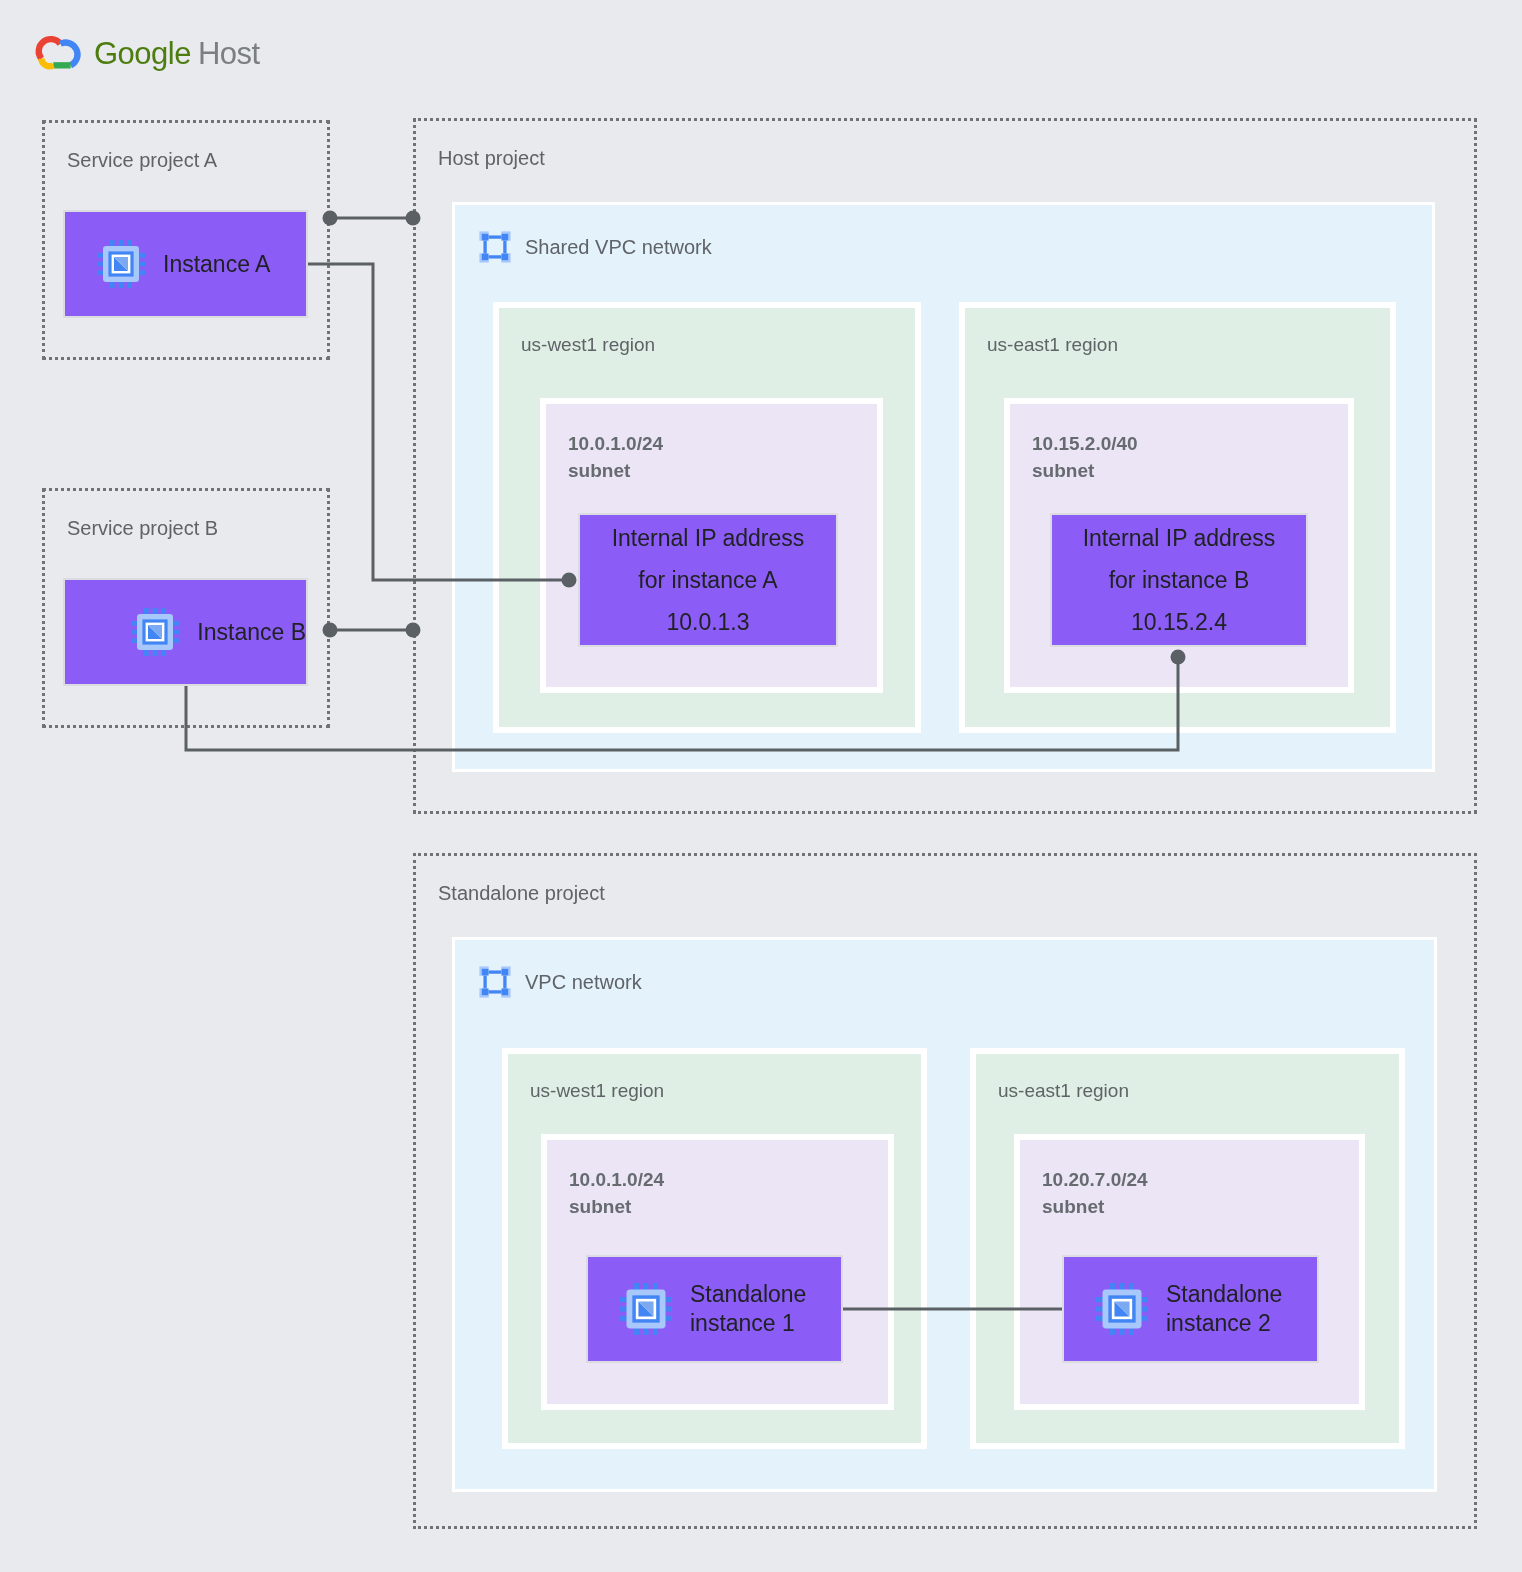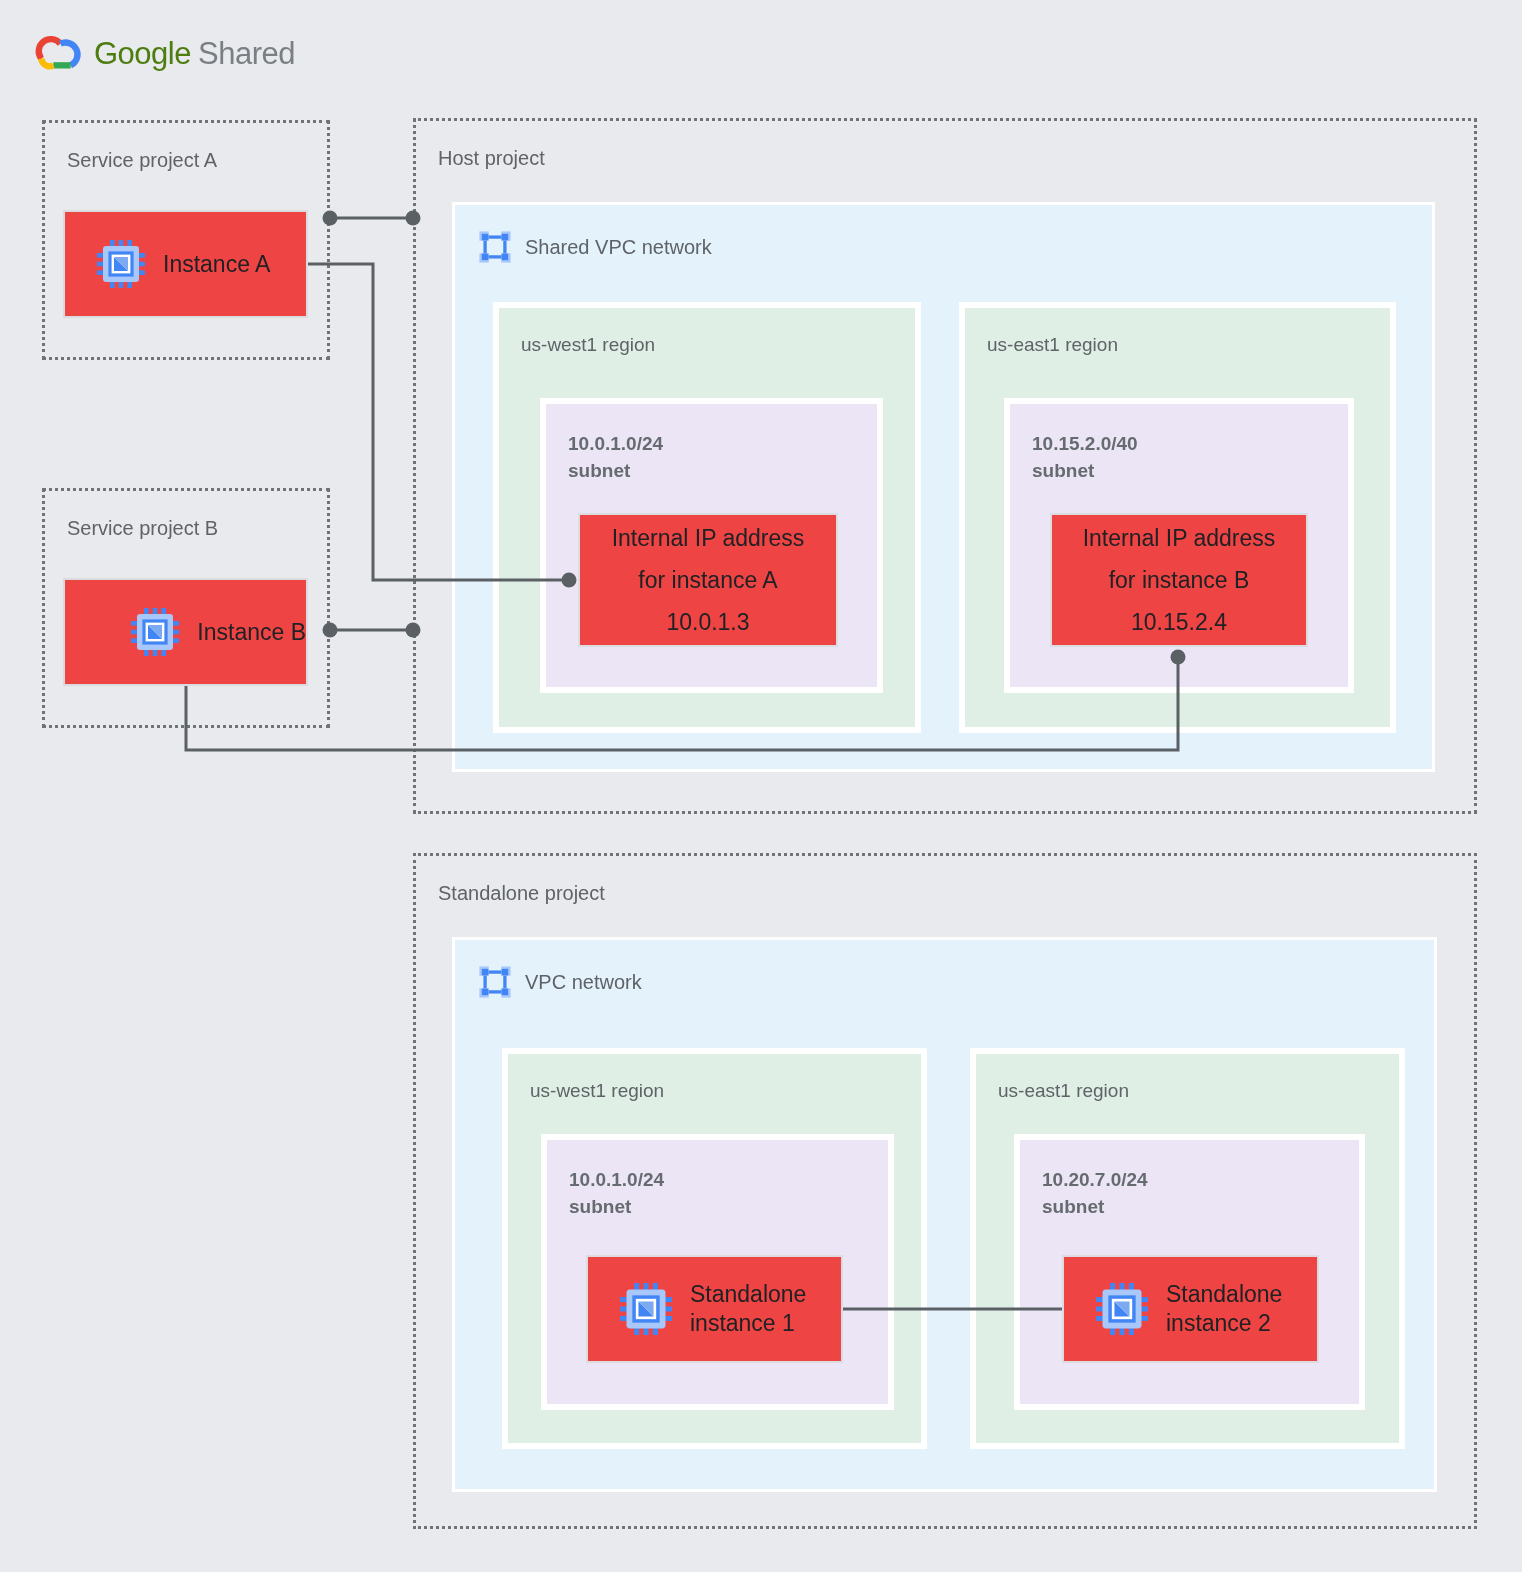--- a/index.html
+++ b/index.html
@@ -24,21 +24,21 @@
   
   .region-box{position:absolute;background:#DFEFE5;border:6px solid #ffffff;box-sizing:border-box;}
   .region-label{position:absolute;left:22px;top:26px;font-size:19px;color:#5F6368;white-space:nowrap;}
 
   
   .subnet-box{position:absolute;background:#EBE5F5;border:6px solid #ffffff;box-sizing:border-box;}
   .subnet-label{position:absolute;left:22px;top:26px;font-size:19px;line-height:27px;color:#666B70;}
   .subnet-label span{display:block;font-weight:bold;}
 
   
-  .card{position:absolute;background:#ef4444;border:2px solid #DADCE0;box-sizing:border-box;}
+  .card{position:absolute;background:#8b5cf6;border:2px solid #DADCE0;box-sizing:border-box;}
   .instance-card{display:flex;align-items:center;padding-left:32px;gap:18px;}
   .instance-label{font-size:23px;color:#202124;white-space:nowrap;}
   .instance-label-2l{font-size:23px;line-height:29px;color:#202124;white-space:nowrap;}
   .instance-label-2l span{display:block;}
   .ip-card{display:flex;flex-direction:column;align-items:center;justify-content:center;
            font-size:23px;line-height:30px;color:#202124;text-align:center;gap:12px;}
 
   .icon-48{width:48px;height:48px;flex:0 0 auto;}
   .icon-52{width:52px;height:52px;flex:0 0 auto;}
   .icon-36{width:36px;height:36px;}
@@ -94,21 +94,21 @@
 <div id="canvas">
 
   <div class="logo">
     <svg class="logo-mark" width="48" height="40" viewBox="0 0 72 58">
       <path d="M11,36 A16.5,16.5 0 0 1 39.5,13.5" fill="none" stroke="#EA4335" stroke-width="9.5"></path>
       <path d="M39.5,13.5 A18,18 0 0 1 55,46" fill="none" stroke="#4285F4" stroke-width="9.5"></path>
       <path d="M55,46 L29,46" fill="none" stroke="#34A853" stroke-width="9.5"></path>
       <path d="M29,46 A12.5,12.5 0 0 1 11,36" fill="none" stroke="#FBBC05" stroke-width="9.5"></path>
     </svg>
     <div class="logo-text">
-      <span class="logo-google">Google</span><span class="logo-cloud">Shared</span>
+      <span class="logo-google">Google</span><span class="logo-cloud">Host</span>
     </div>
   </div>
 
   <div class="dashed-box" style="left:42px;top:120px;width:288px;height:240px;">
     <span class="proj-label">Service project A</span>
   </div>
   <div class="card instance-card" style="left:63px;top:210px;width:245px;height:108px;">
     <svg class="icon-48">
         <use href="#gce-icon"></use>
       </svg>

